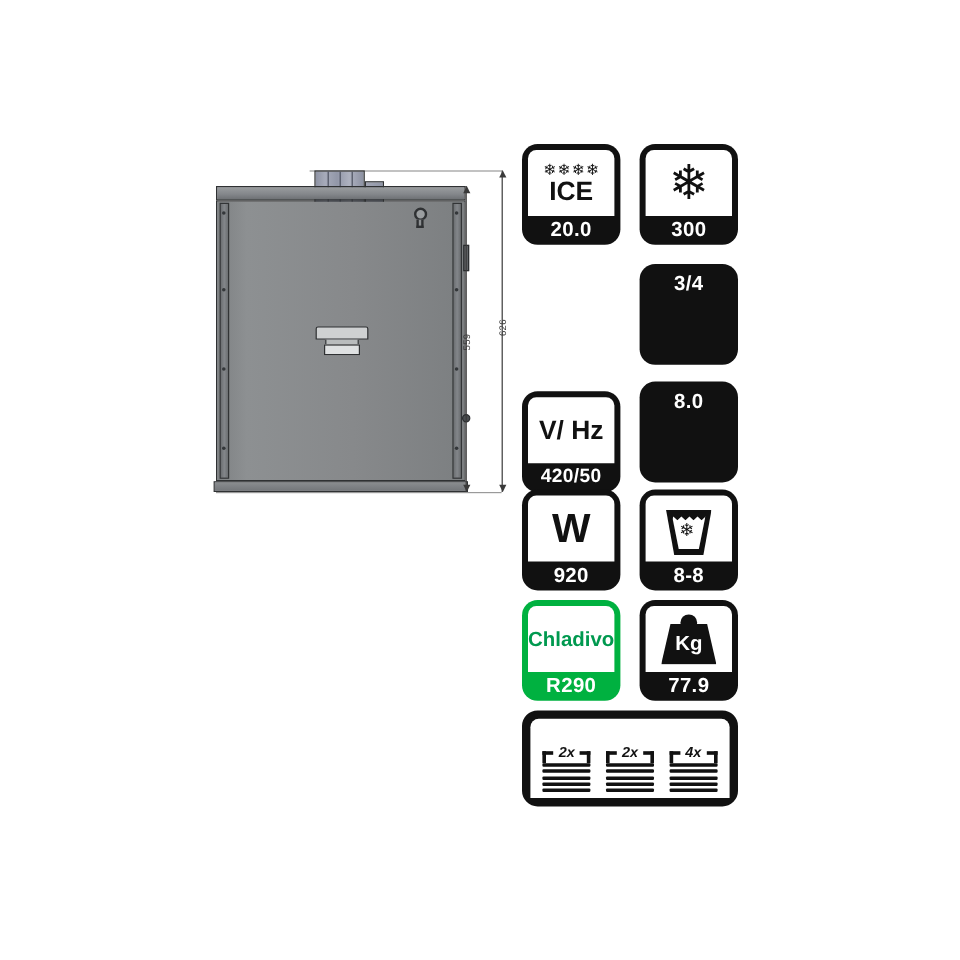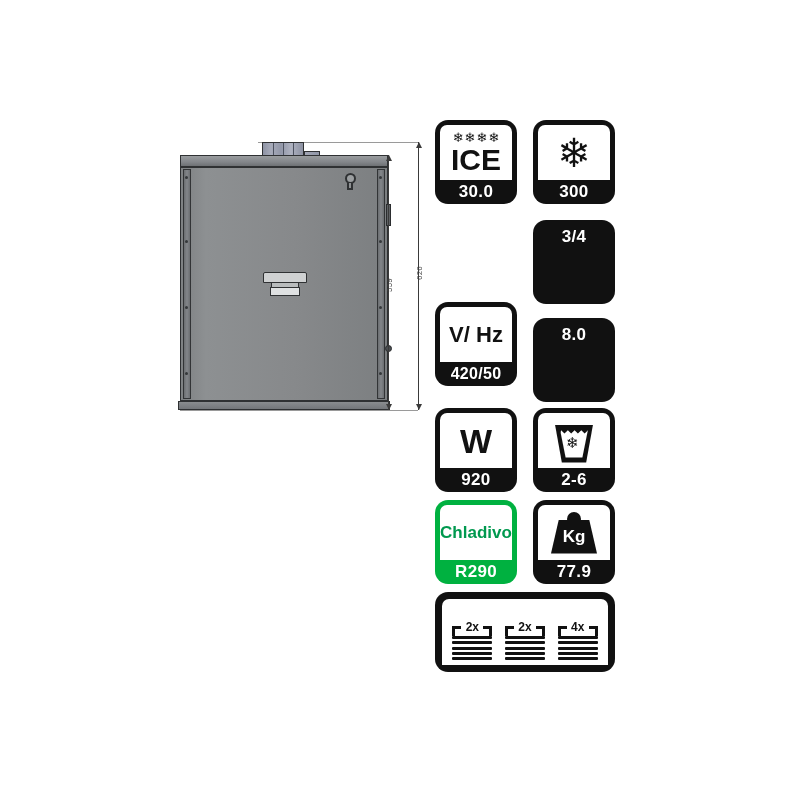--- a/index.html
+++ b/index.html
@@ -158,21 +158,21 @@
     position:absolute;left:16px;top:0;width:14px;height:14px;border-radius:50%;background:#111;
   }
   .weight-label{
     position:absolute;left:0;top:16px;width:46px;text-align:center;
     color:#fff;font-weight:bold;font-size:17px;line-height:1;
   }
 
   
   .badge-wide{
     position:absolute;background:#111;border-radius:13px;padding:7px;box-sizing:border-box;
-    display:flex;flex-direction:column;
+    display:flex;flex-direction:column;font-style:italic;
   }
   .badge-wide .top{
     background:#fff;border-radius:7px 7px 0 0;flex:1 1 auto;
     display:flex;align-items:flex-end;justify-content:space-around;padding:0 4px 3px 4px;box-sizing:border-box;
   }
   .badge-wide .bottom{
     height:24px;flex:0 0 24px;display:flex;align-items:center;justify-content:space-around;
     color:#fff;font-weight:bold;font-size:15px;padding:0 4px;box-sizing:border-box;
   }
   .rack{position:relative;width:44px;height:40px;display:flex;flex-direction:column;align-items:center;}
@@ -249,38 +249,38 @@
 
     <div class="badge" style="left:5px;top:0px;width:82px;height:84px;">
       <div class="top">
         <div style="display:flex;flex-direction:column;align-items:center;gap:1px;">
           <div class="flake-row">
             <span class="snow-small">❄</span>
             <span class="snow-small">❄</span>
             <span class="snow-small">❄</span>
             <span class="snow-small">❄</span>
           </div>
-          <div class="top-text" style="font-size:30px;">ICE</div>
-        </div>
-      </div>
-      <div class="bottom">30.0</div>
+          <div class="top-text" style="font-size:22px;">ICE</div>
+        </div>
+      </div>
+      <div class="bottom">20.0</div>
     </div>
 
     <div class="badge" style="left:103px;top:0px;width:82px;height:84px;">
       <div class="top">
         <span class="snow-big">❄</span>
       </div>
       <div class="bottom">300</div>
     </div>
 
     <div class="badge" style="left:103px;top:100px;width:82px;height:84px;">
       <div class="bottom">3/4</div>
     </div>
 
-    <div class="badge" style="left:5px;top:182px;width:82px;height:84px;">
+    <div class="badge" style="left:5px;top:206px;width:82px;height:84px;">
       <div class="top">
         <div class="top-text" style="font-size:22px;">V/ Hz</div>
       </div>
       <div class="bottom" style="font-size:16px;">420/50</div>
     </div>
 
     <div class="badge" style="left:103px;top:198px;width:82px;height:84px;">
       <div class="bottom">8.0</div>
     </div>
 
@@ -293,21 +293,21 @@
 
     <div class="badge" style="left:103px;top:288px;width:82px;height:84px;">
       <div class="top">
         <div class="glass-wrap">
           <div class="glass-body"></div>
           <div class="glass-inner"></div>
           <div class="glass-zig"></div>
           <div class="glass-flake">❄</div>
         </div>
       </div>
-      <div class="bottom">2-6</div>
+      <div class="bottom">8-8</div>
     </div>
 
     <div class="badge green" style="left:5px;top:380px;width:82px;height:84px;">
       <div class="top">
         <div class="top-text" style="font-size:17px;">Chladivo</div>
       </div>
       <div class="bottom">R290</div>
     </div>
 
     <div class="badge" style="left:103px;top:380px;width:82px;height:84px;">

